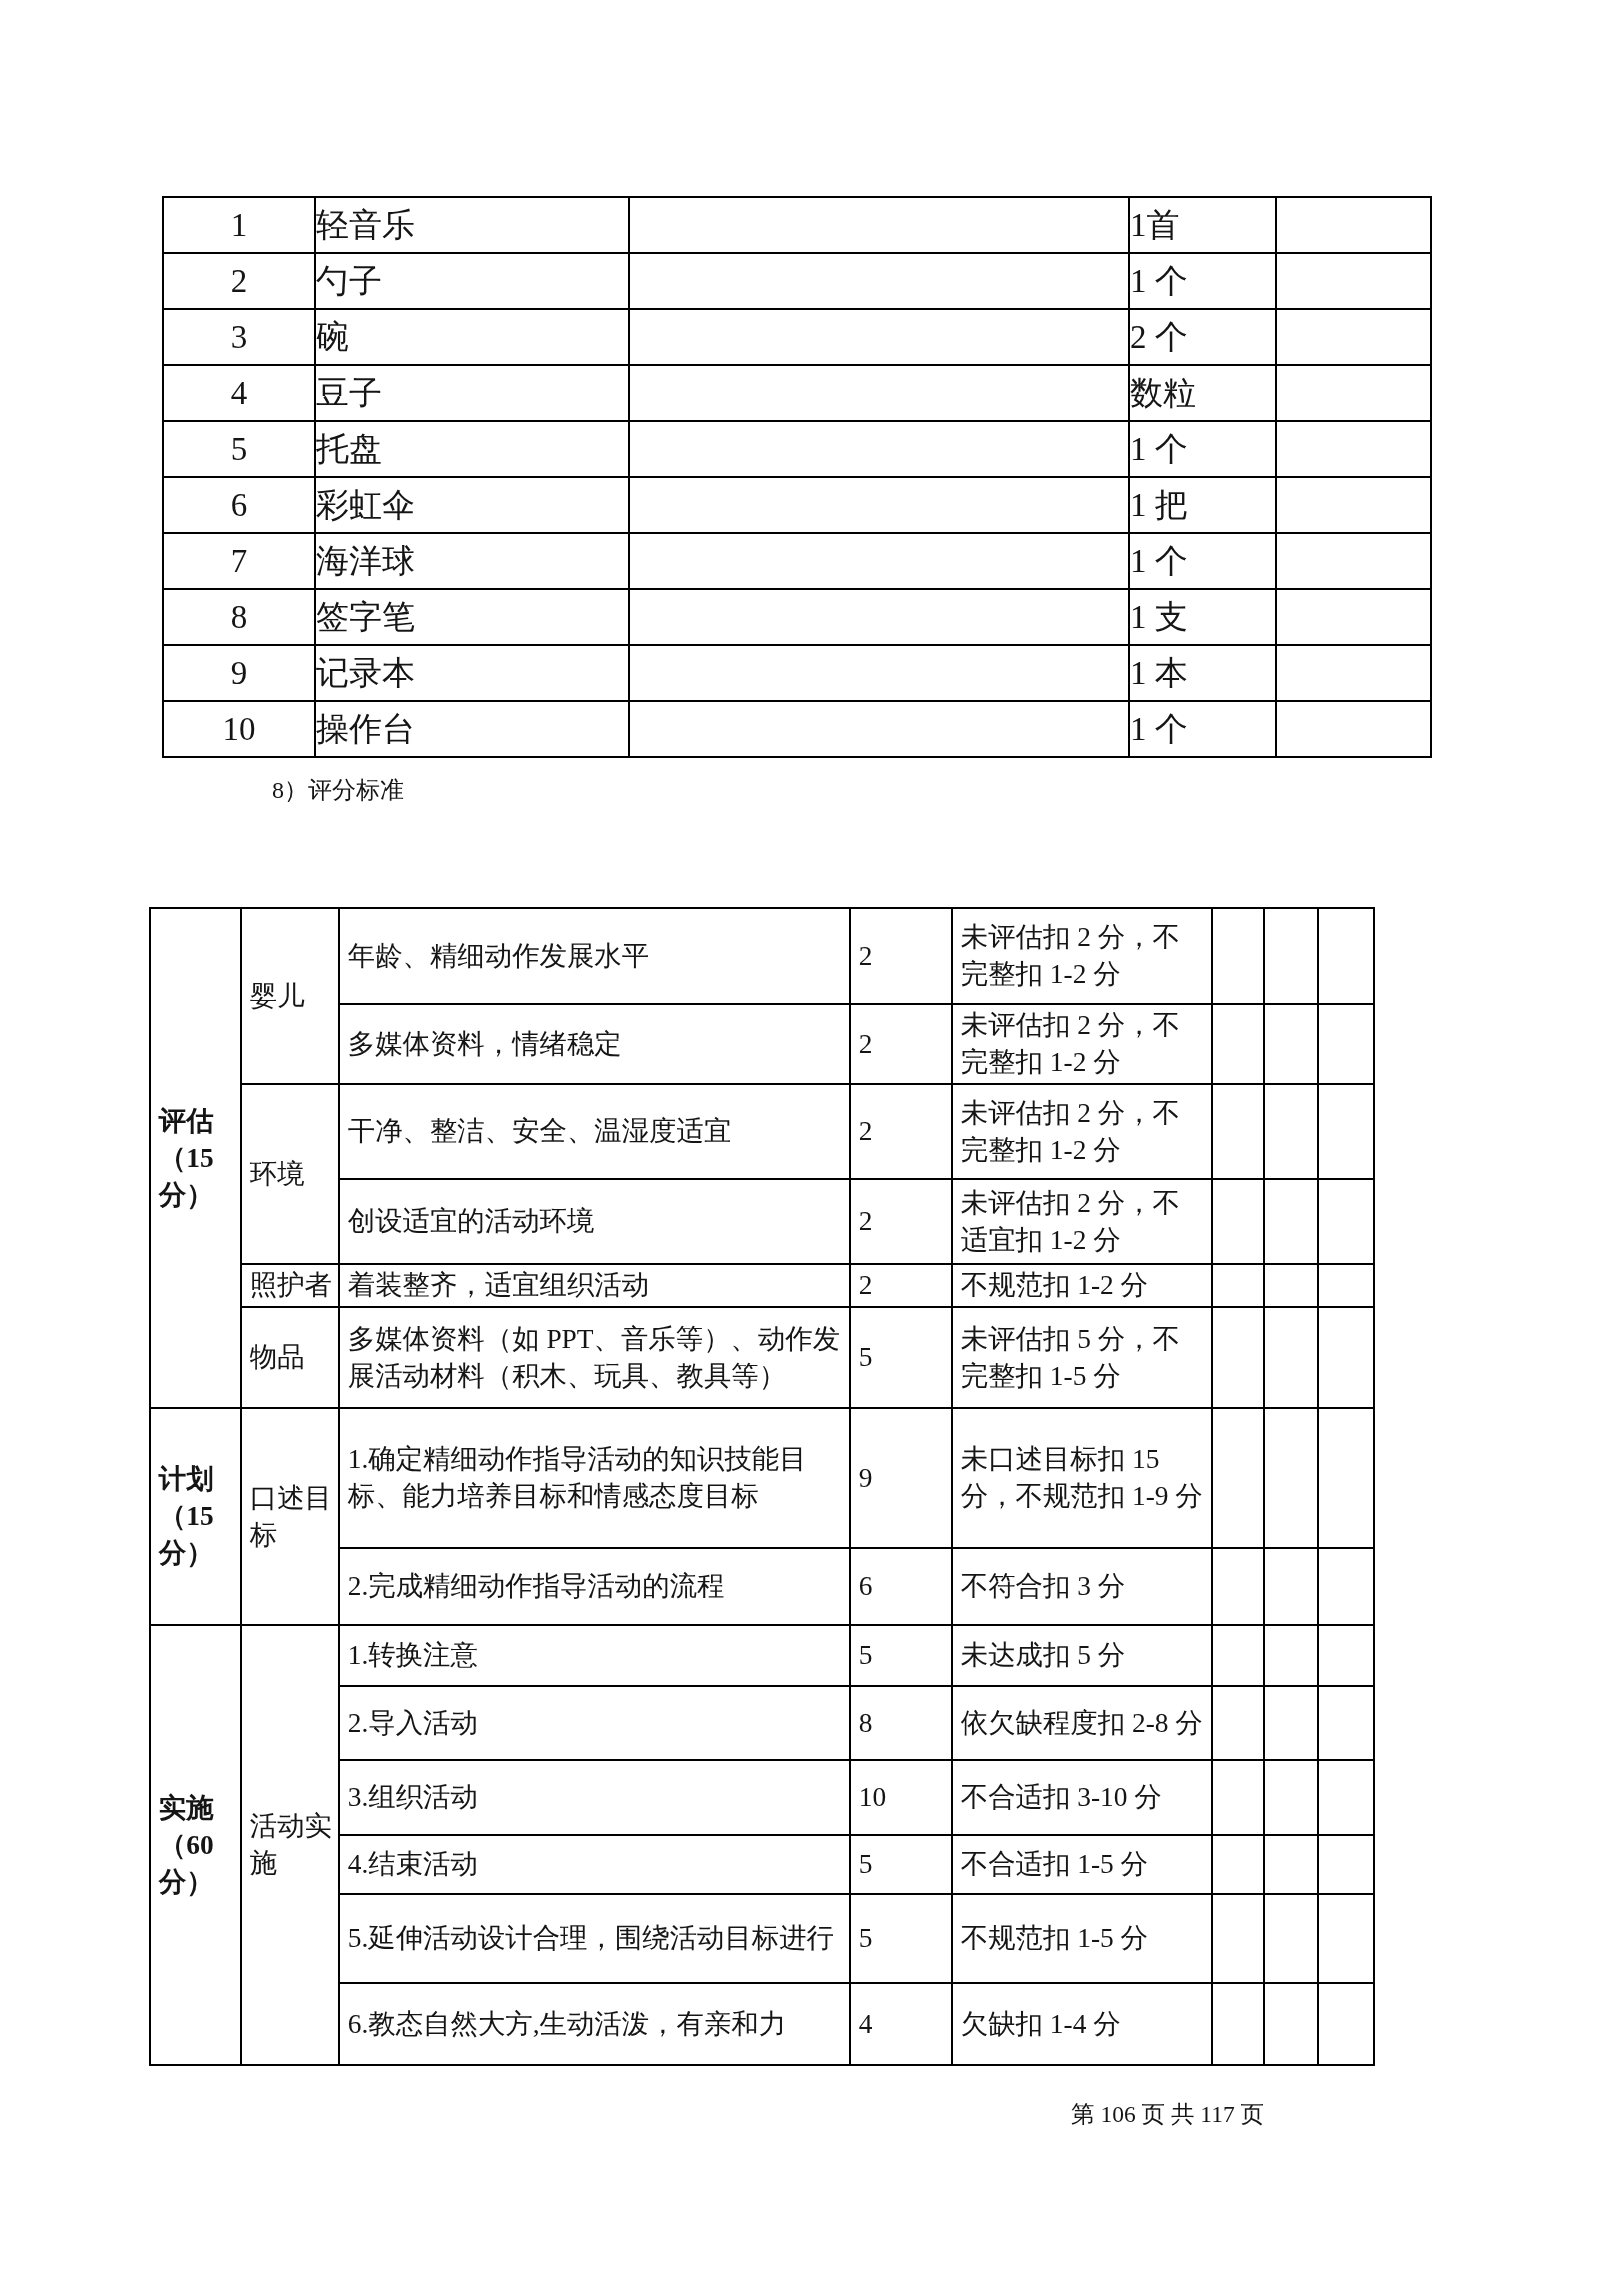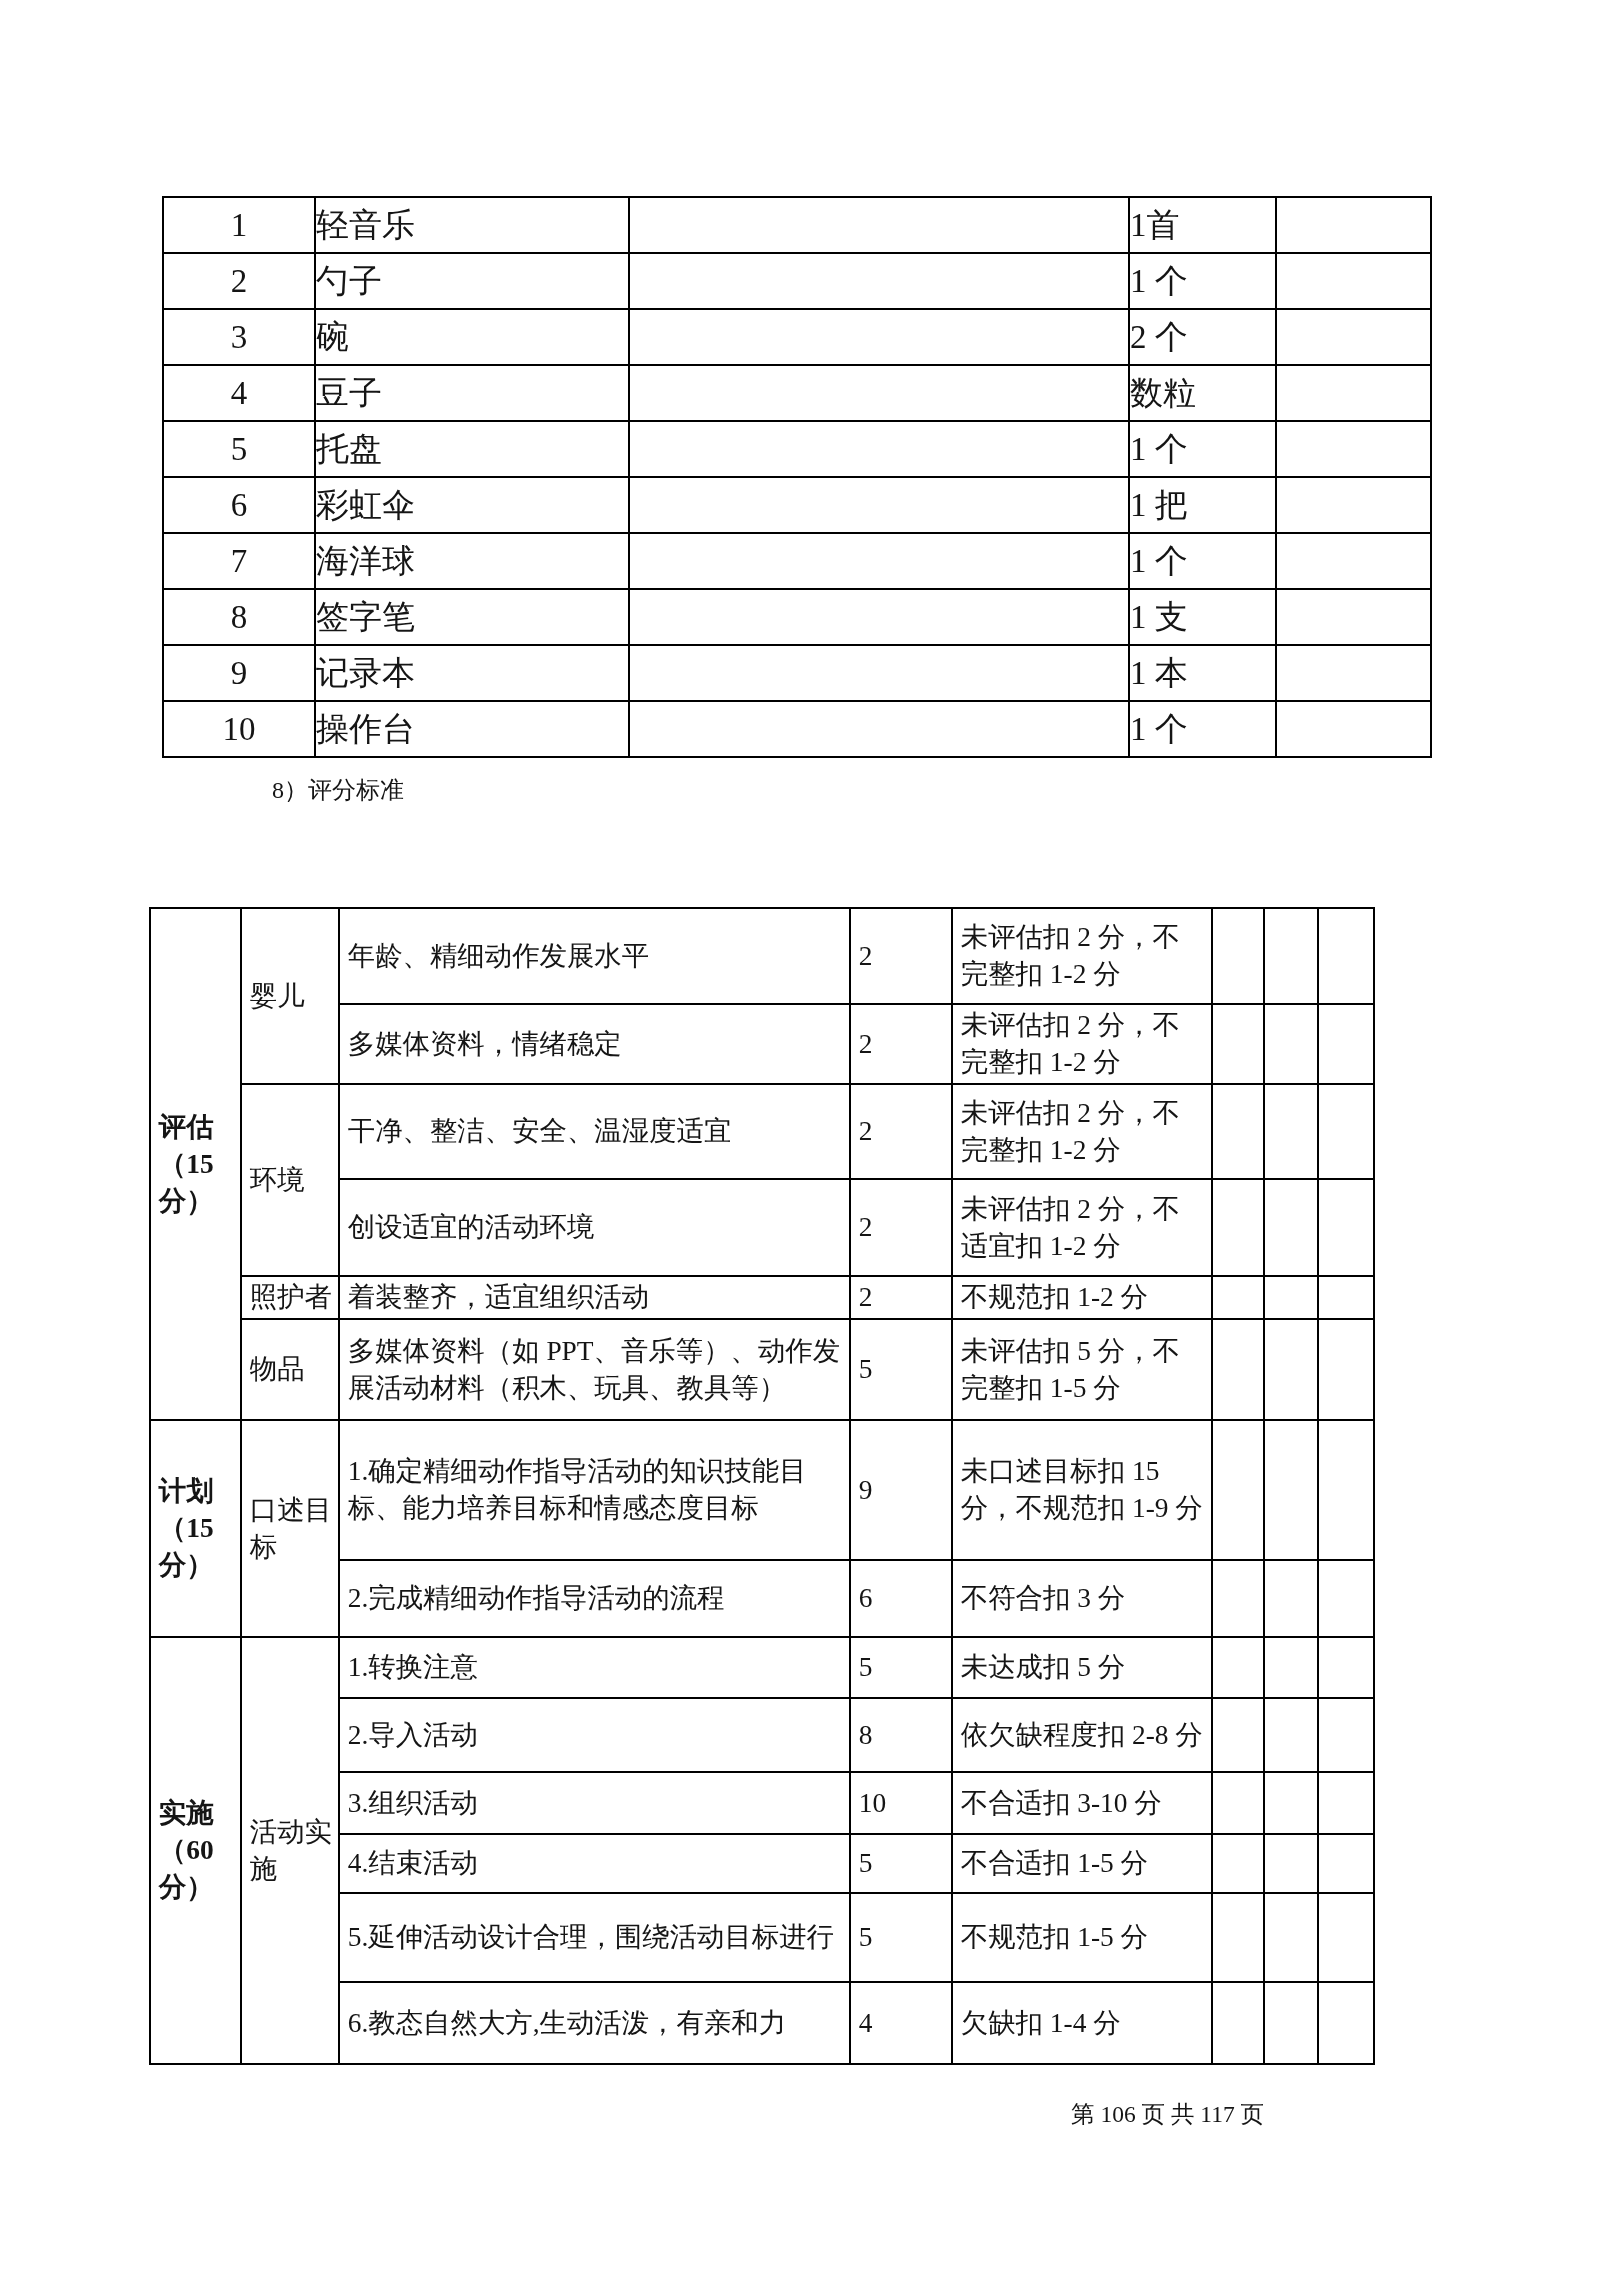--- a/index.html
+++ b/index.html
@@ -210,21 +210,21 @@
       </tr>
       <tr style="height:95px">
         <td class="sub" rowspan="2">环境</td>
         <td class="pt">干净、整洁、安全、温湿度适宜</td>
         <td class="sc">2</td>
         <td class="rq">未评估扣 2 分，不完整扣 1-2 分</td>
         <td></td>
         <td></td>
         <td></td>
       </tr>
-      <tr style="height:97px">
+      <tr style="height:85px">
         <td class="pt">创设适宜的活动环境</td>
         <td class="sc">2</td>
         <td class="rq">未评估扣 2 分，不适宜扣 1-2 分</td>
         <td></td>
         <td></td>
         <td></td>
       </tr>
       <tr style="height:40px">
         <td class="sub">照护者</td>
         <td class="pt">着装整齐，适宜组织活动</td>
@@ -276,21 +276,21 @@
         <td></td>
       </tr>
       <tr style="height:74px">
         <td class="pt">2.导入活动</td>
         <td class="sc">8</td>
         <td class="rq">依欠缺程度扣 2-8 分</td>
         <td></td>
         <td></td>
         <td></td>
       </tr>
-      <tr style="height:62px">
+      <tr style="height:75px">
         <td class="pt">3.组织活动</td>
         <td class="sc">10</td>
         <td class="rq">不合适扣 3-10 分</td>
         <td></td>
         <td></td>
         <td></td>
       </tr>
       <tr style="height:59px">
         <td class="pt">4.结束活动</td>
         <td class="sc">5</td>

